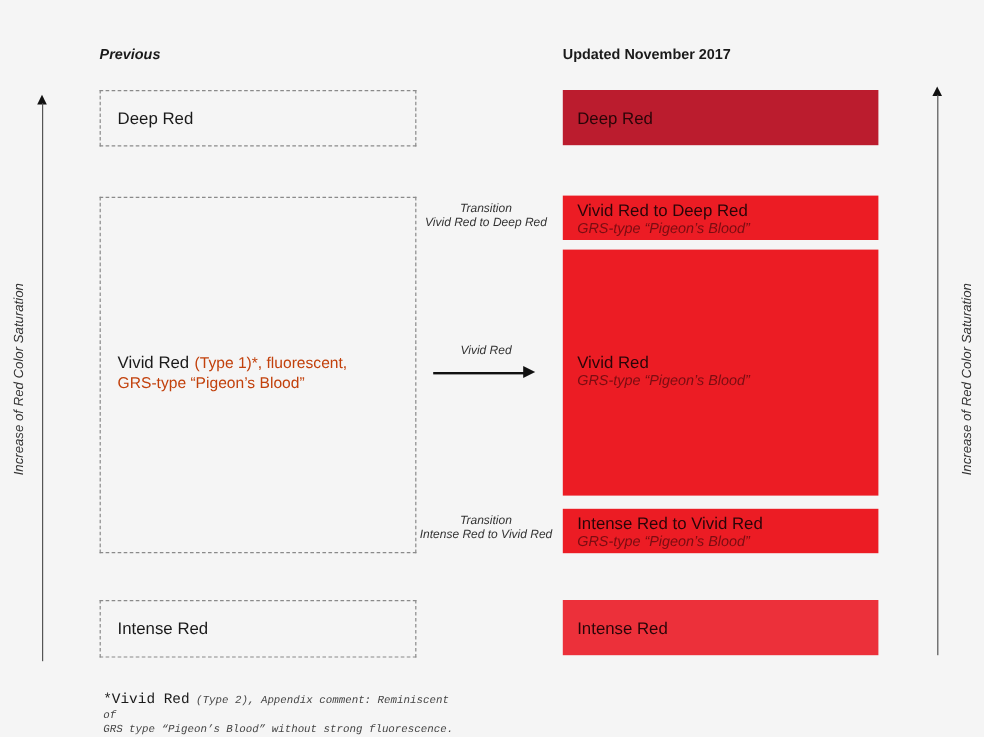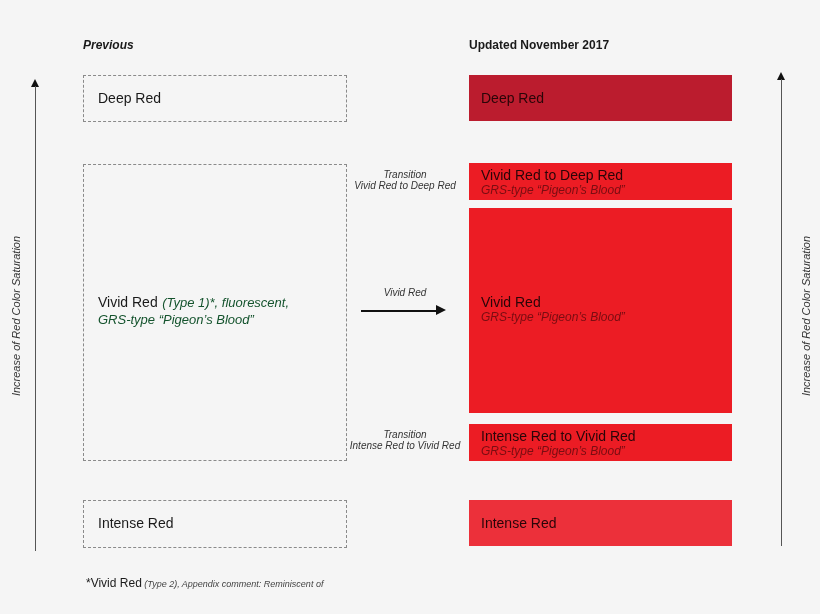--- a/index.html
+++ b/index.html
@@ -4,29 +4,29 @@
 <style>
   html, body { margin: 0; padding: 0; }
   body {
     width: 820px; height: 614px; position: relative; overflow: hidden;
     background: #f5f5f5; font-family: "Liberation Sans", sans-serif; color: #1a1a1a;
   }
   .abs { position: absolute; }
   .heading { font-weight: bold; font-size: 12px; color: #1a1a1a; }
   .dashed { border: 1.5px dashed #8a8a8a; box-sizing: border-box; }
   .label { font-size: 14px; color: #1a1a1a; }
-  .italic-sub { font-style: italic; color: #14532d; font-size: 13px; }
+  .italic-sub { color: #c2410c; font-size: 13px; }
   .red-box { box-sizing: border-box; }
   .red-box .title { font-size: 14px; color: #2a0508; line-height: 16px; }
   .red-box .sub { font-size: 12px; font-style: italic; color: #7a0d12; line-height: 14px; }
   .trans { font-size: 10px; font-style: italic; color: #333; text-align: center; line-height: 11px; }
   .vline { background: #555; width: 1.5px; }
   .arrow-up { width: 0; height: 0; border-left: 4px solid transparent; border-right: 4px solid transparent; border-bottom: 8px solid #111; }
   .vtext { font-size: 11px; font-style: italic; color: #333; white-space: nowrap; transform-origin: center center; }
-  .footnote { font-size: 9px; font-style: italic; color: #444; line-height: 12px; }
+  .footnote { font-size: 9px; font-style: italic; color: #444; line-height: 12px; font-family: Liberation Mono, monospace; }
   .footnote .fn-main { font-style: normal; font-size: 12px; color: #1a1a1a; }
 </style>
 </head>
 <body>
 
 <div class="abs heading" style="left:83px; top:38px;font-style:italic;">Previous</div>
 <div class="abs heading" style="left:469px; top:38px;">Updated November 2017</div>
 
 <div class="abs" style="left:31px; top:79px;">
     <div class="arrow-up"></div>
@@ -94,13 +94,14 @@
     <div class="sub">GRS-type “Pigeon’s Blood”</div>
   </div>
 </div>
 
 <div class="abs red-box" style="left:469px; top:500px; width:263px; height:46px; background:#ec303a;">
   <div class="abs title" style="left:12px; top:15px;">Intense Red</div>
 </div>
 
 <div class="abs footnote" style="left:86px; top:577px; width:300px;">
   <span class="fn-main">*Vivid Red</span><span> (Type 2), Appendix comment: Reminiscent of</span><br>
+  <span>GRS type “Pigeon’s Blood” without strong fluorescence.</span>
 </div>
 
 </body></html>

